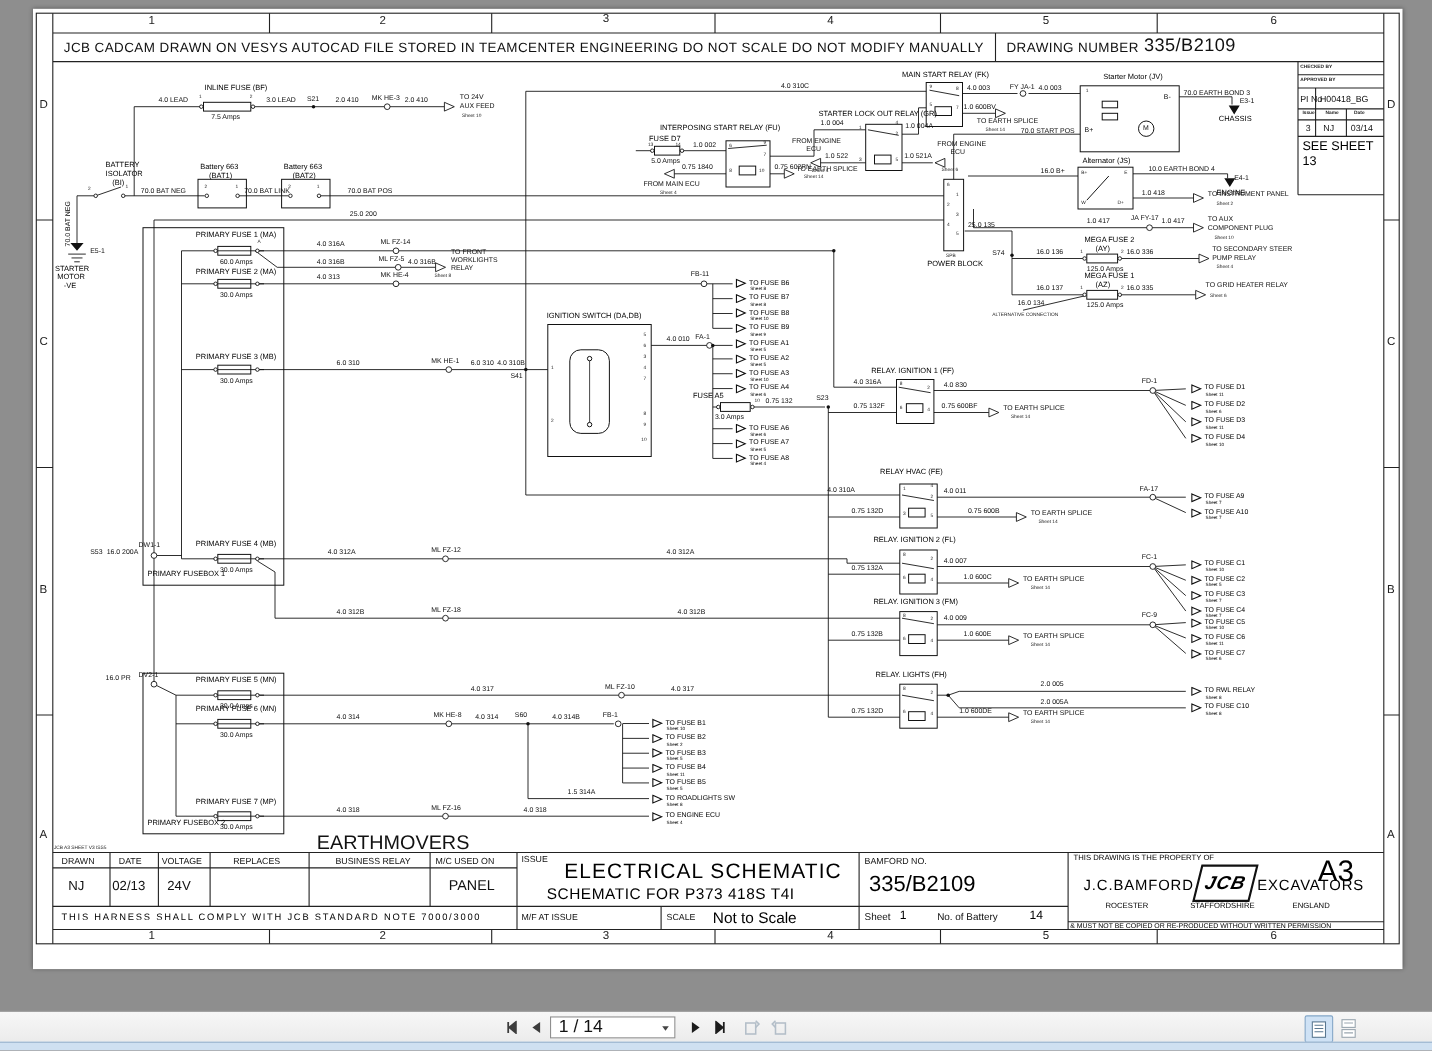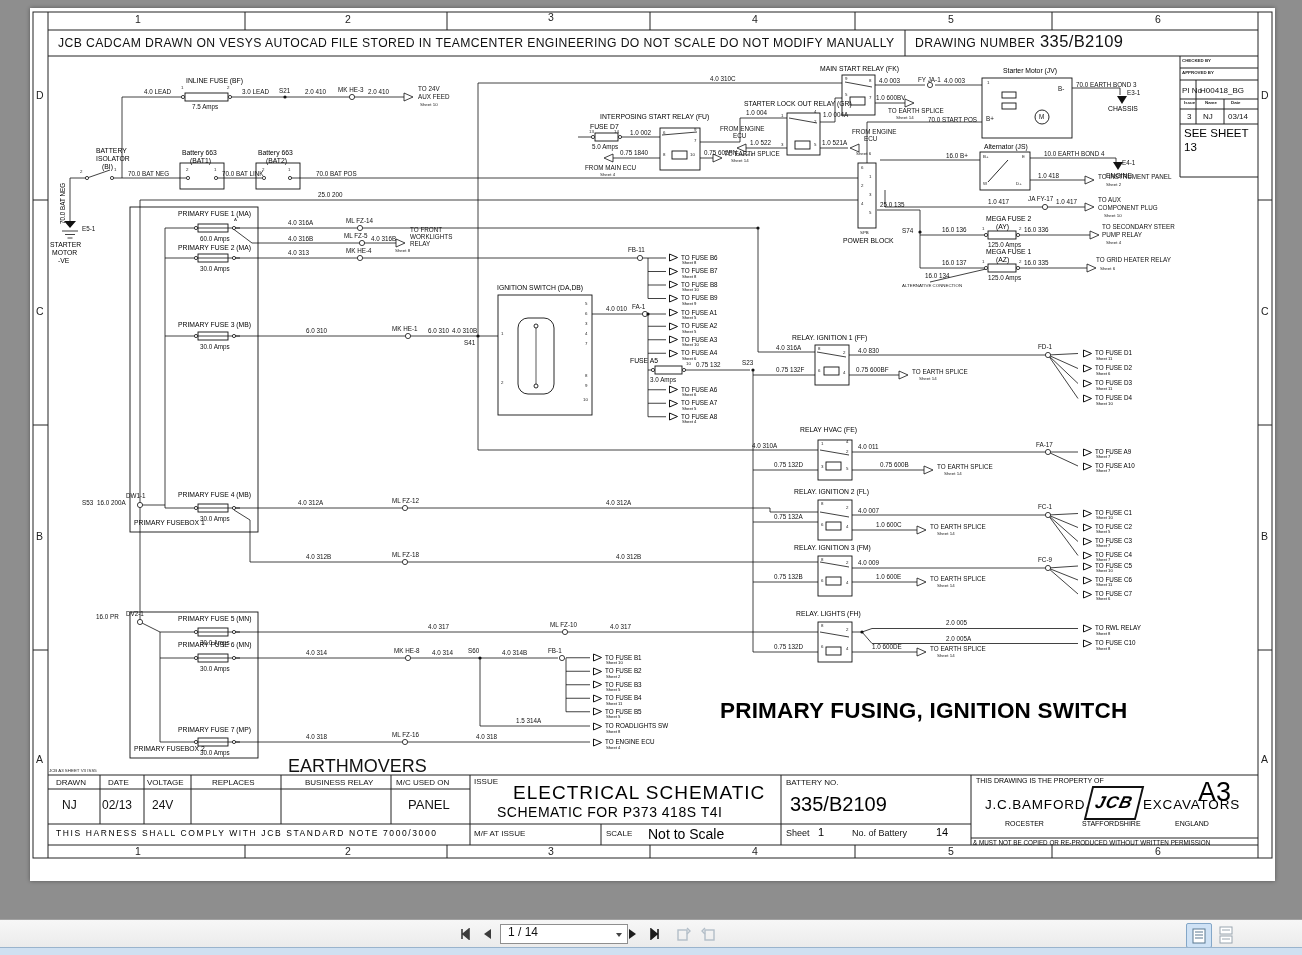--- a/index.html
+++ b/index.html
@@ -16,21 +16,21 @@
   .bigtitle{position:absolute;font-weight:bold;font-size:22.5px;line-height:1;color:#000;letter-spacing:.2px;white-space:nowrap}
   .fan{position:absolute;display:flex;flex-direction:column}
   .fi{display:flex;align-items:center;gap:2px}
   .h135 .fi,.fi.h135{height:13.5px}.h14 .fi{height:14px}.h15 .fi,.fi.h15{height:15px}
   .ft{position:relative;font-size:6.3px;line-height:1;white-space:nowrap}
   .fs{position:absolute;left:1px;top:6.6px;font-size:4.2px;white-space:nowrap}
   .cell-label{position:absolute;font-size:8px;color:#111;white-space:nowrap}
   .cell-val{position:absolute;font-size:12px;color:#111;white-space:nowrap}
   .tb{position:absolute;left:0;top:919px;width:1302px;height:28px;background:linear-gradient(#f7f7f7,#ebebeb);border-top:1px solid #a2a2a2;border-bottom:1px solid #cfcfcf}
   .tbb{position:absolute;top:3px;width:22px;height:22px;display:flex;align-items:center;justify-content:center;border-radius:2px;cursor:pointer}
-  .pgbox{position:absolute;left:500px;top:4px;width:128px;height:20px;background:#fff;border:1px solid #8f8f8f;font-size:12px;color:#111;display:flex;align-items:flex-start;padding-left:7px;box-sizing:border-box}
+  .pgbox{position:absolute;left:500px;top:4px;width:114px;height:20px;background:#fff;border:1px solid #8f8f8f;font-size:16px;color:#111;display:flex;align-items:flex-start;padding-left:7px;box-sizing:border-box}
   .caret{position:absolute;right:5px;top:8px;width:0;height:0;border-left:3.5px solid transparent;border-right:3.5px solid transparent;border-top:4.5px solid #444}
   .vb{position:absolute;top:3px;width:24px;height:23px;display:flex;align-items:center;justify-content:center;border-radius:2px;cursor:pointer}
   .vb.sel{background:#cfe2f5;border:1px solid #84a7c8}
   .strip{position:absolute;left:0;top:947px;width:1302px;height:8px;background:#cfe0f1;border-top:1px solid #9ab4cd}
 </style>
 </head>
 <body>
 
 <div class="page">
   <div class="sheet"></div>
@@ -535,21 +535,20 @@
   <i class="L" style="left:468px;top:648px">S60</i>
   <i class="L" style="left:502px;top:650px">4.0 314B</i>
   <i class="L" style="left:548px;top:648px">FB-1</i>
   <span class="C" style="left:178px;top:727px">PRIMARY FUSE 7 (MP)</span>
   <i class="L" style="left:200px;top:750px">30.0 Amps</i>
   <i class="L" style="left:306px;top:734px">4.0 318</i>
   <i class="L" style="left:392px;top:732px">ML FZ-16</i>
   <i class="L" style="left:476px;top:734px">4.0 318</i>
   <i class="L" style="left:516px;top:718px">1.5 314A</i>
 
-  <span class="bigtitle" style="left:720px;top:700px">PRIMARY FUSING, IGNITION SWITCH</span>
 
   <div class="fan h135" style="left:668px;top:251px;width:110px">
 
   <div class="fi">
         <svg width="11" height="9">
           <path d="M1.5 1 L9.5 4.5 L1.5 8 Z" fill="#fff" stroke="#111"></path>
         </svg>
         <span class="ft"><span>TO FUSE B6</span><span class="fs">Sheet 8</span></span>
       </div>
       <div class="fi">
@@ -778,21 +777,21 @@
   <span class="cell-label" style="left:305px;top:778px">BUSINESS RELAY</span>
   <span class="cell-label" style="left:396px;top:778px">M/C USED ON</span>
   <span class="cell-val" style="left:62px;top:798px">NJ</span>
   <span class="cell-val" style="left:102px;top:798px">02/13</span>
   <span class="cell-val" style="left:152px;top:798px">24V</span>
   <span class="cell-val" style="left:288px;top:756px;font-size:18px">EARTHMOVERS</span>
   <span class="cell-val" style="left:408px;top:797px;font-size:13px">PANEL</span>
   <span class="cell-label" style="left:474px;top:777px">ISSUE</span>
   <span style="position:absolute;left:513px;top:782px;font-size:19px;letter-spacing:1px">ELECTRICAL SCHEMATIC</span>
   <span style="position:absolute;left:497px;top:804px;font-size:14px;letter-spacing:.5px">SCHEMATIC FOR P373 418S T4I</span>
-  <span class="cell-label" style="left:786px;top:778px">BATTERY NO.</span>
+  <span class="cell-label" style="left:786px;top:778px">BAMFORD NO.</span>
   <span style="position:absolute;left:790px;top:793px;font-size:20px">335/B2109</span>
   <span class="cell-label" style="left:474px;top:829px">M/F AT ISSUE</span>
   <span class="cell-label" style="left:606px;top:829px">SCALE</span>
   <span style="position:absolute;left:648px;top:826px;font-size:14px">Not to Scale</span>
   <span class="cell-label" style="left:786px;top:828px;font-size:9px">Sheet</span>
   <span style="position:absolute;left:818px;top:826px;font-size:11px">1</span>
   <span class="cell-label" style="left:852px;top:828px;font-size:9px">No. of Battery</span>
   <span style="position:absolute;left:936px;top:826px;font-size:11px">14</span>
   <span style="position:absolute;left:56px;top:828px;font-size:8.5px;letter-spacing:1.6px">THIS HARNESS SHALL COMPLY WITH JCB STANDARD NOTE 7000/3000</span>
   <span style="position:absolute;left:976px;top:777px;font-size:7px">THIS DRAWING IS THE PROPERTY OF</span>

